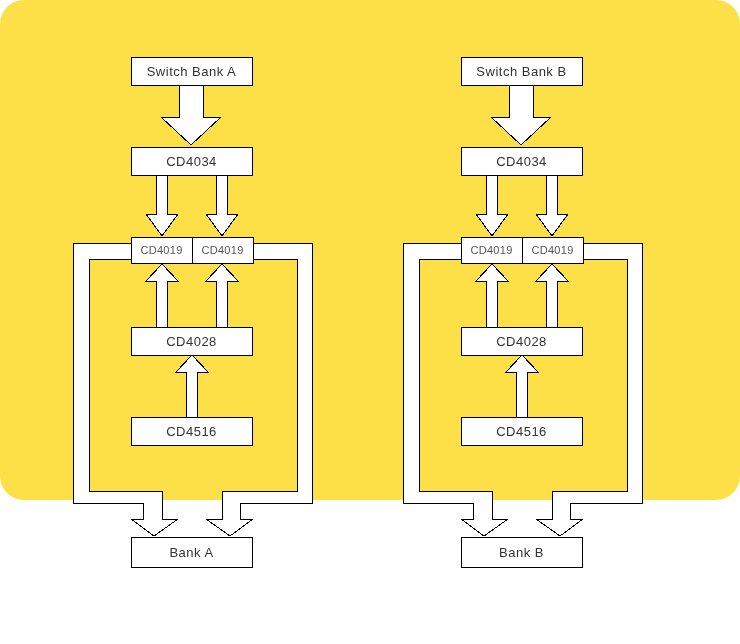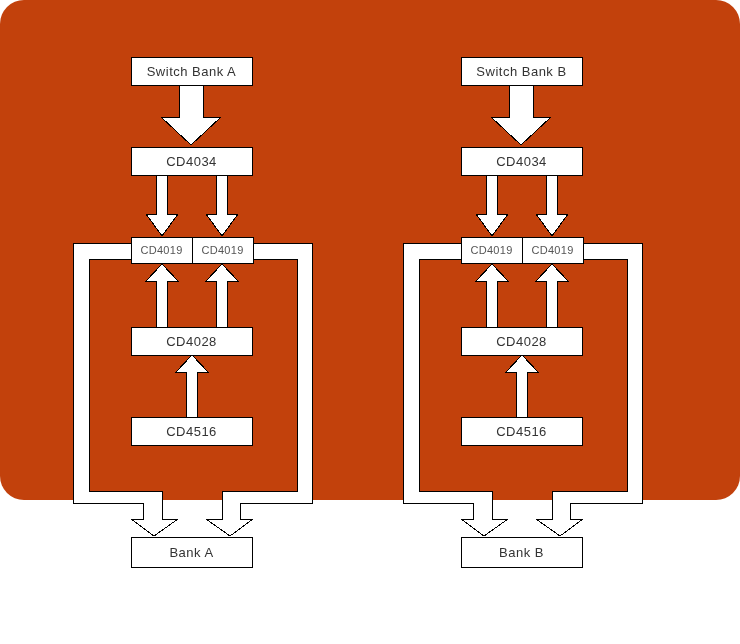--- a/index.html
+++ b/index.html
@@ -4,21 +4,21 @@
 <style>
   html, body {
     margin: 0;
     padding: 0;
     background: #ffffff;
     width: 740px;
     height: 644px;
     overflow: hidden;
     font-family: "Liberation Sans", sans-serif;
   }
-  .canvas { position: relative; width: 740px; height: 500px; background: #c2410c; border-radius: 24px; }
+  .canvas { position: relative; width: 740px; height: 500px; background: #fde047; border-radius: 24px; }
   svg { display: block; shape-rendering: crispEdges; }
   .box   { fill: #ffffff; stroke: #000000; stroke-width: 1; }
   .arrow { fill: #ffffff; stroke: #000000; stroke-width: 1; }
   .chan  { fill: #ffffff; stroke: #000000; stroke-width: 1; }
   .lbl {
     font-family: "Liberation Sans", sans-serif;
     font-size: 13px;
     fill: #333333;
     letter-spacing: 0.5px;
     text-anchor: middle;

